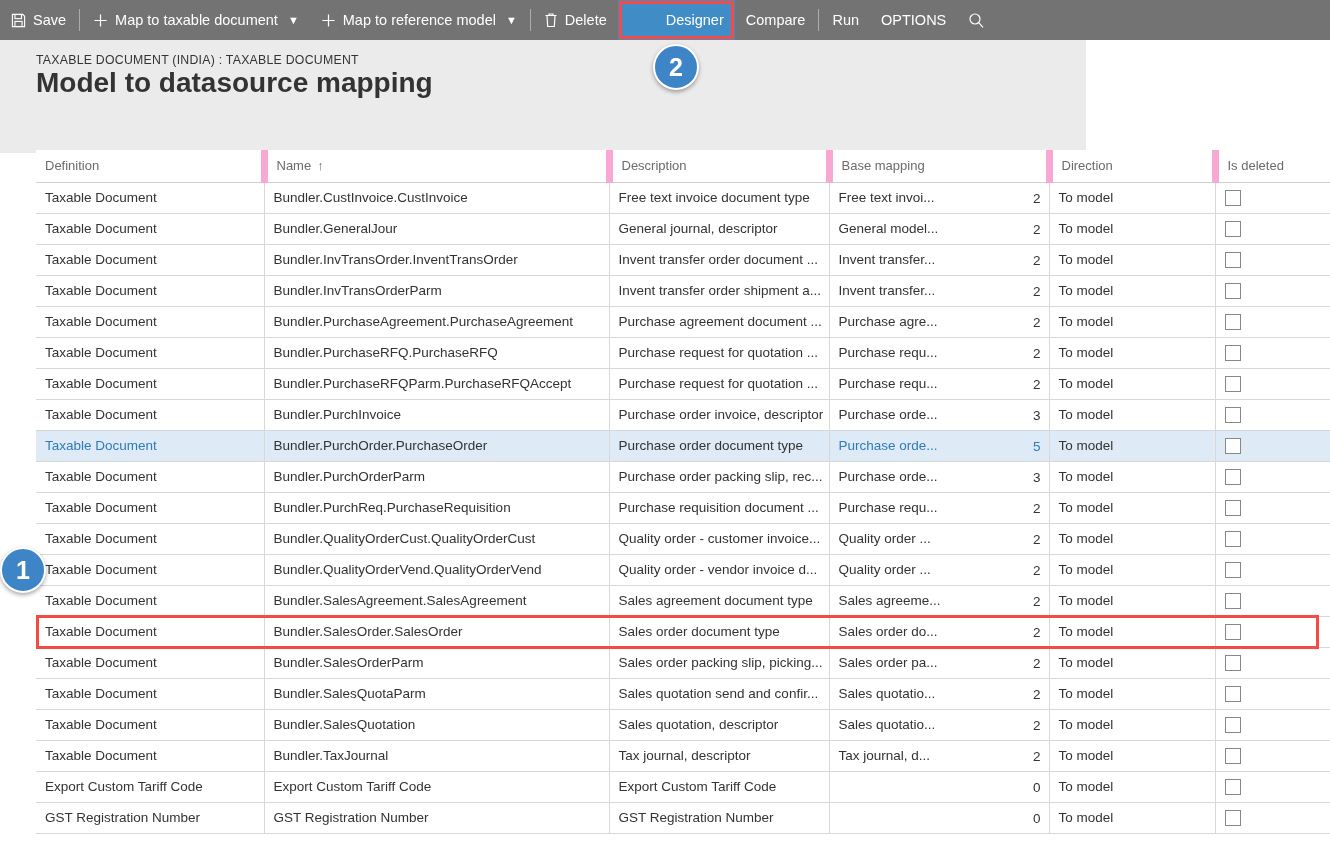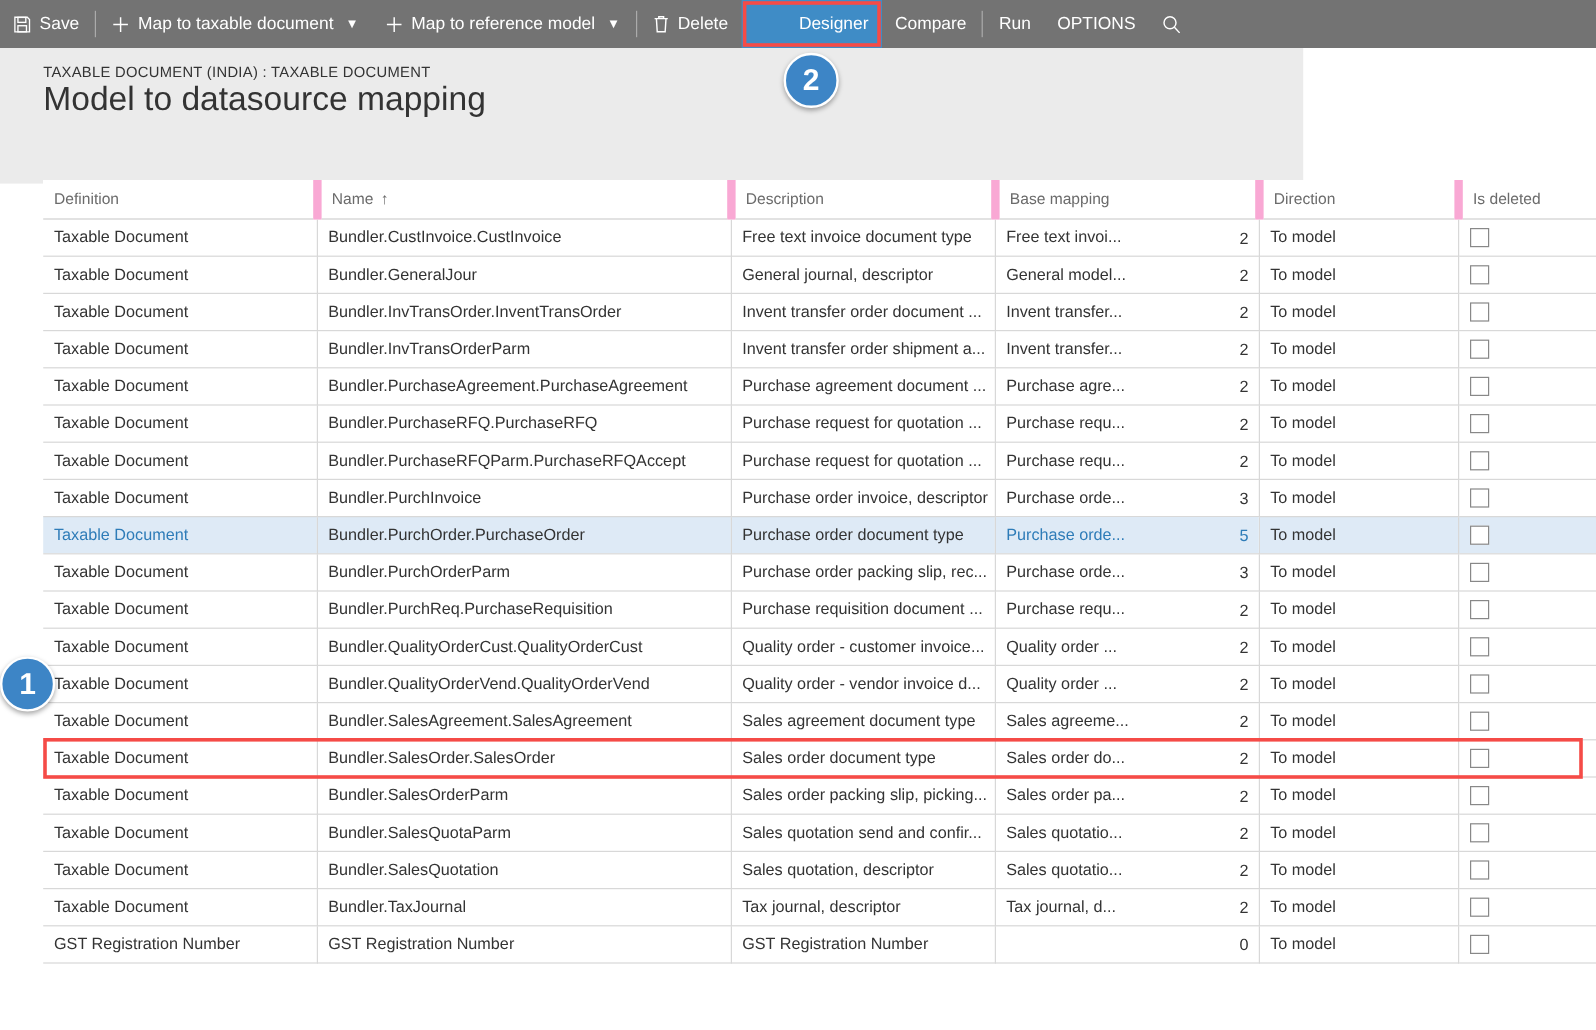--- a/index.html
+++ b/index.html
@@ -57,21 +57,21 @@
     background: #ebebeb;
   }
   #breadcrumb {
     position: absolute; left: 36px; top: 13px;
     font-size: 12.3px; color: #333333;
     letter-spacing: 0.25px;
   }
   #page-title {
     position: absolute; left: 36px; top: 27px;
     font-size: 28px; color: #333333;
-    font-weight: 400;
+    font-weight: 700;
   }
   #filter-wrap {
     position: absolute; left: 38px; top: 112px;
     width: 221px; height: 29px;
     background: #ffffff;
     border: 1px solid #666666;
     display: flex; align-items: center;
     padding: 0 8px;
   }
   #filter-wrap .ico-search-sm { width: 14px; height: 14px; flex: 0 0 auto; }
@@ -438,20 +438,28 @@
         </tr>
         <tr>
           <td class="c-def w-def"><span>Taxable Document</span></td>
           <td class="c-name w-name"><span>Bundler.TaxJournal</span></td>
           <td class="c-desc w-desc"><span>Tax journal, descriptor</span></td>
           <td class="c-base w-base"><span>Tax journal, d...</span><span class="bmnum">2</span></td>
           <td class="c-dir w-dir"><span>To model</span></td>
           <td class="c-del w-del"><span class="chk"></span></td>
         </tr>
         <tr>
+          <td class="c-def w-def"><span>Export Custom Tariff Code</span></td>
+          <td class="c-name w-name"><span>Export Custom Tariff Code</span></td>
+          <td class="c-desc w-desc"><span>Export Custom Tariff Code</span></td>
+          <td class="c-base w-base"><span></span><span class="bmnum">0</span></td>
+          <td class="c-dir w-dir"><span>To model</span></td>
+          <td class="c-del w-del"><span class="chk"></span></td>
+        </tr>
+        <tr>
           <td class="c-def w-def"><span>GST Registration Number</span></td>
           <td class="c-name w-name"><span>GST Registration Number</span></td>
           <td class="c-desc w-desc"><span>GST Registration Number</span></td>
           <td class="c-base w-base"><span></span><span class="bmnum">0</span></td>
           <td class="c-dir w-dir"><span>To model</span></td>
           <td class="c-del w-del"><span class="chk"></span></td>
         </tr>
       </tbody>
   </table>
 </div>

